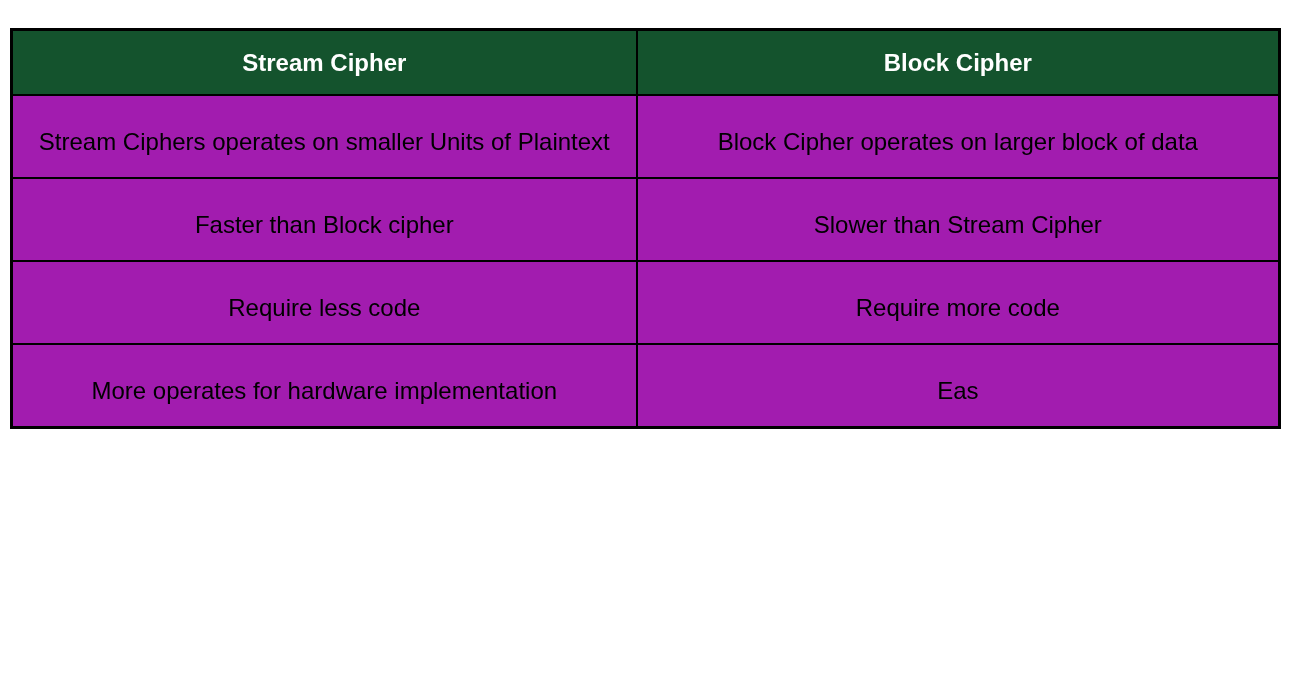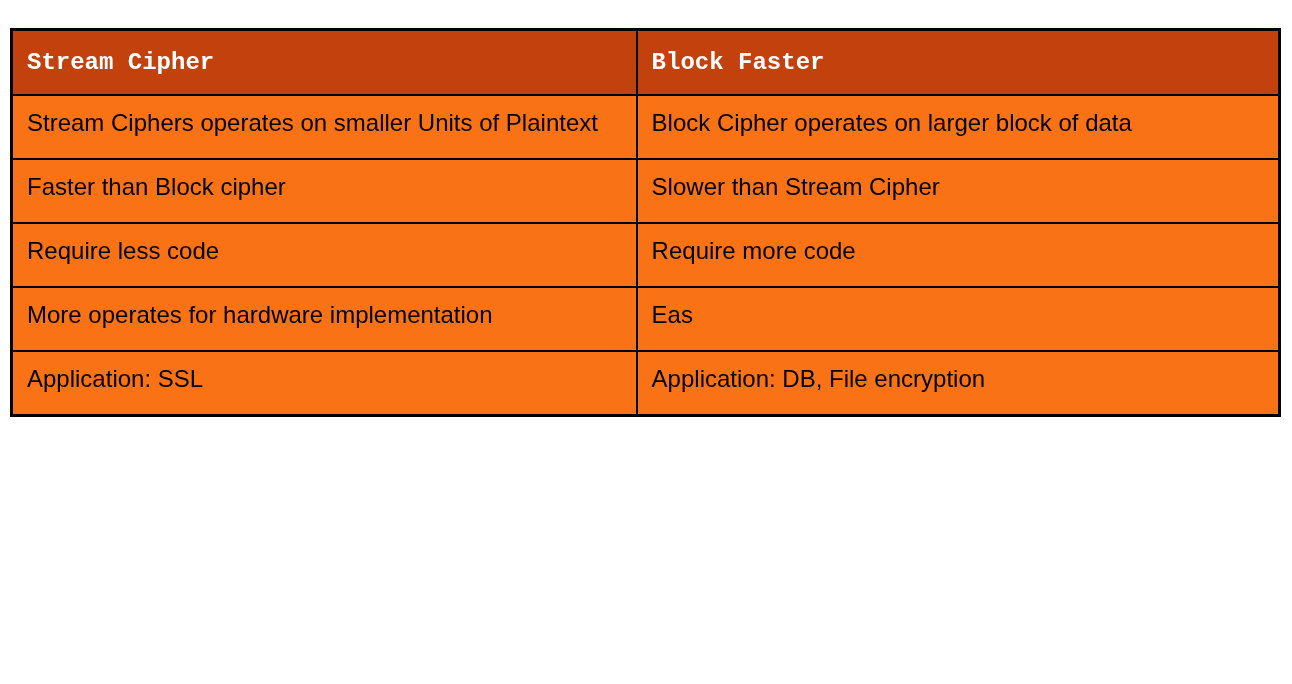--- a/index.html
+++ b/index.html
@@ -20,76 +20,71 @@
     left: 10px;
     top: 28px;
     width: 1271px;
     border-collapse: collapse;
     table-layout: fixed;
     border: 3px solid #000000;
   }
   table.cipher-table col.col-left  { width: 49.3%; }
   table.cipher-table col.col-right { width: 50.7%; }
   table.cipher-table th {
-    background: #c2410c;
+    background: #14532d;
     color: #ffffff;
     font-size: 24px;
     font-weight: bold;
-    text-align: left;
+    text-align: center;
     vertical-align: middle;
     height: 63px;
     padding: 0 14px;
     border: 2px solid #000000;
     line-height: 1.4;
-    font-family: Liberation Mono, monospace;
   }
   table.cipher-table td {
-    background: #f97316;
+    background: #a21caf;
     color: #000000;
     font-size: 24px;
     font-weight: normal;
-    text-align: left;
+    text-align: center;
     vertical-align: top;
-    padding: 9px 14px 17px 14px;
+    padding: 28px 14px 17px 14px;
     border: 2px solid #000000;
     line-height: 1.5;
   }
   table.cipher-table tr.single td { height: 36px; }
 </style>
 </head>
 <body>
 
 <div class="page">
   <table class="cipher-table">
     <colgroup>
       <col class="col-left">
       <col class="col-right">
     </colgroup>
     <thead>
       <tr>
         <th>Stream Cipher</th>
-        <th>Block Faster</th>
+        <th>Block Cipher</th>
       </tr>
     </thead>
     <tbody>
       <tr>
         <td>Stream Ciphers operates on smaller Units of Plaintext</td>
         <td>Block Cipher operates on larger block of data</td>
       </tr>
       <tr class="single">
         <td>Faster than Block cipher</td>
         <td>Slower than Stream Cipher</td>
       </tr>
       <tr class="single">
         <td>Require less code</td>
         <td>Require more code</td>
       </tr>
       <tr class="single">
         <td>More operates for hardware implementation</td>
         <td>Eas</td>
       </tr>
-      <tr class="single">
-        <td>Application: SSL</td>
-        <td>Application: DB, File encryption</td>
-      </tr>
     </tbody>
   </table>
 </div>
 
 </body></html>

